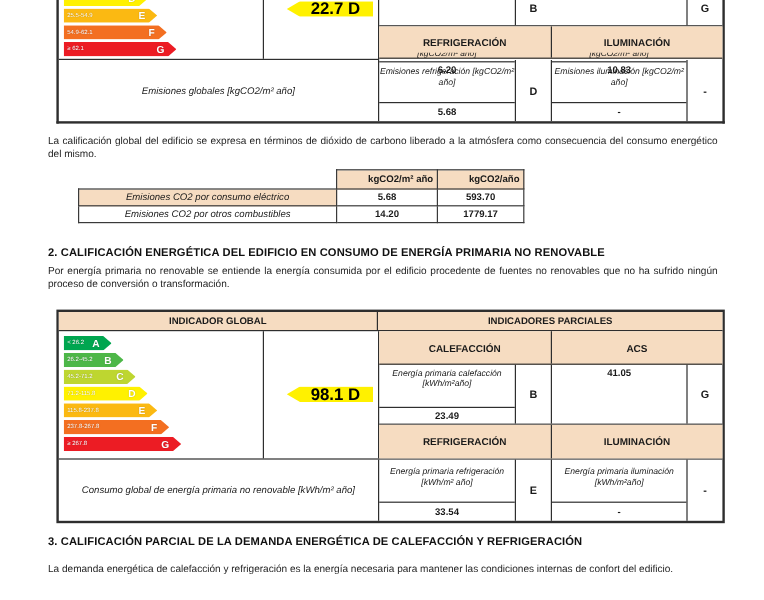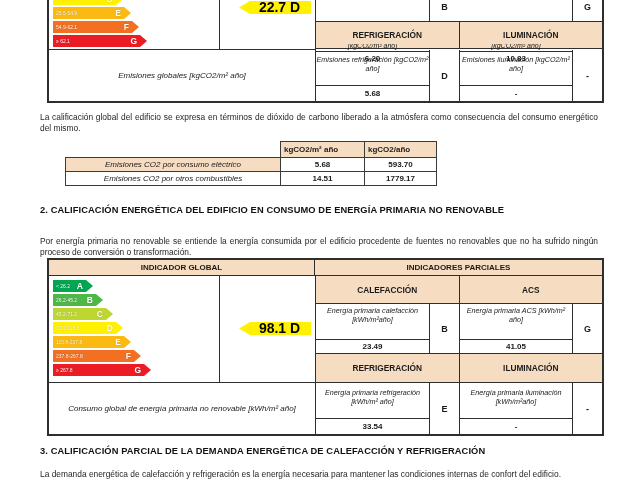--- a/index.html
+++ b/index.html
@@ -58,21 +58,21 @@
   .frag-rowA .ind-cell { width:113px;margin-top:44px; }
   .unit-clip { height:8px; overflow:hidden; border-bottom:1px solid #2e2e2e; }
   .unit-clip span { display:block; margin-top:-4px; font-size:7px; font-style:italic; text-align:center; line-height:11px; }
   .frag-rowA .ind-letter { align-items:flex-start; padding-top:2px; }
   .frag .subhdr { height:27px; border-bottom:none; }
 
   
   .co2 { position:absolute; top:141px; left:65px; border-collapse:collapse; font-size:8px; }
   .co2 td, .co2 th { border:1px solid #3a3a3a; height:14px; padding:0 3px; }
   .co2 .no-b { border:none; background:transparent; }
-  .co2 th { background:#f6dcc1; font-weight:bold; width:84px; text-align:left; height:16px; }
+  .co2 th { background:#f6dcc1; font-weight:bold; width:84px; text-align:right; height:16px; }
   .co2 th.w2 { width:72px;margin-top:36px; }
   .co2 .lbl { width:215px; font-style:italic; text-align:center; }
   .co2 .peach { background:#f6dcc1; }
   .co2 .val { text-align:center; font-weight:bold; font-size:8px; }
 </style>
 </head>
 <body>
 
 <div class="page">
 
@@ -154,28 +154,28 @@
       <th>kgCO2/m² año</th>
       <th class="w2">kgCO2/año</th>
     </tr>
     <tr>
       <td class="lbl peach">Emisiones CO2 por consumo eléctrico</td>
       <td class="val">5.68</td>
       <td class="val">593.70</td>
     </tr>
     <tr>
       <td class="lbl">Emisiones CO2 por otros combustibles</td>
-      <td class="val">14.51</td>
+      <td class="val">14.20</td>
       <td class="val">1779.17</td>
     </tr>
   </tbody>
     </table>
 
   <div class="sec-title" style="top:205px;">2. CALIFICACIÓN ENERGÉTICA DEL EDIFICIO EN CONSUMO DE ENERGÍA PRIMARIA NO RENOVABLE</div>
-  <div class="para" style="top:236px;">Por energía primaria no renovable se entiende la energía consumida por el edificio procedente de fuentes no renovables que no ha sufrido ningún proceso de conversión o transformación.</div>
+  <div class="para" style="top:220px;">Por energía primaria no renovable se entiende la energía consumida por el edificio procedente de fuentes no renovables que no ha sufrido ningún proceso de conversión o transformación.</div>
 
   <div class="bt" style="top:258px;">
     <div class="bt-row b-b">
       <div class="hdr-cell h-left">INDICADOR GLOBAL</div>
       <div class="hdr-cell h-right">INDICADORES PARCIALES</div>
     </div>
     <div class="bt-row b-b">
       <div class="c-scale">
         <div class="scale">
             <div class="scale-bar" style="width: 40px; background: rgb(0, 166, 80);">
@@ -216,21 +216,20 @@
           <div>CALEFACCIÓN</div>
           <div>ACS</div>
         </div>
         <div class="cells" style="border-bottom:1px solid #2e2e2e;">
           <div class="ind-cell">
             <div class="ind-label">Energía primaria calefacción [kWh/m²año]</div>
             <div class="ind-value">23.49</div>
           </div>
           <div class="ind-letter">B</div>
           <div class="ind-cell">
-            <div class="ind-label">Energía primaria ACS [kWh/m² año]</div>
             <div class="ind-value">41.05</div>
           </div>
           <div class="ind-letter">G</div>
         </div>
         <div class="subhdr" style="border-bottom:none;">
           <div>REFRIGERACIÓN</div>
           <div>ILUMINACIÓN</div>
         </div>
       </div>
     </div>

